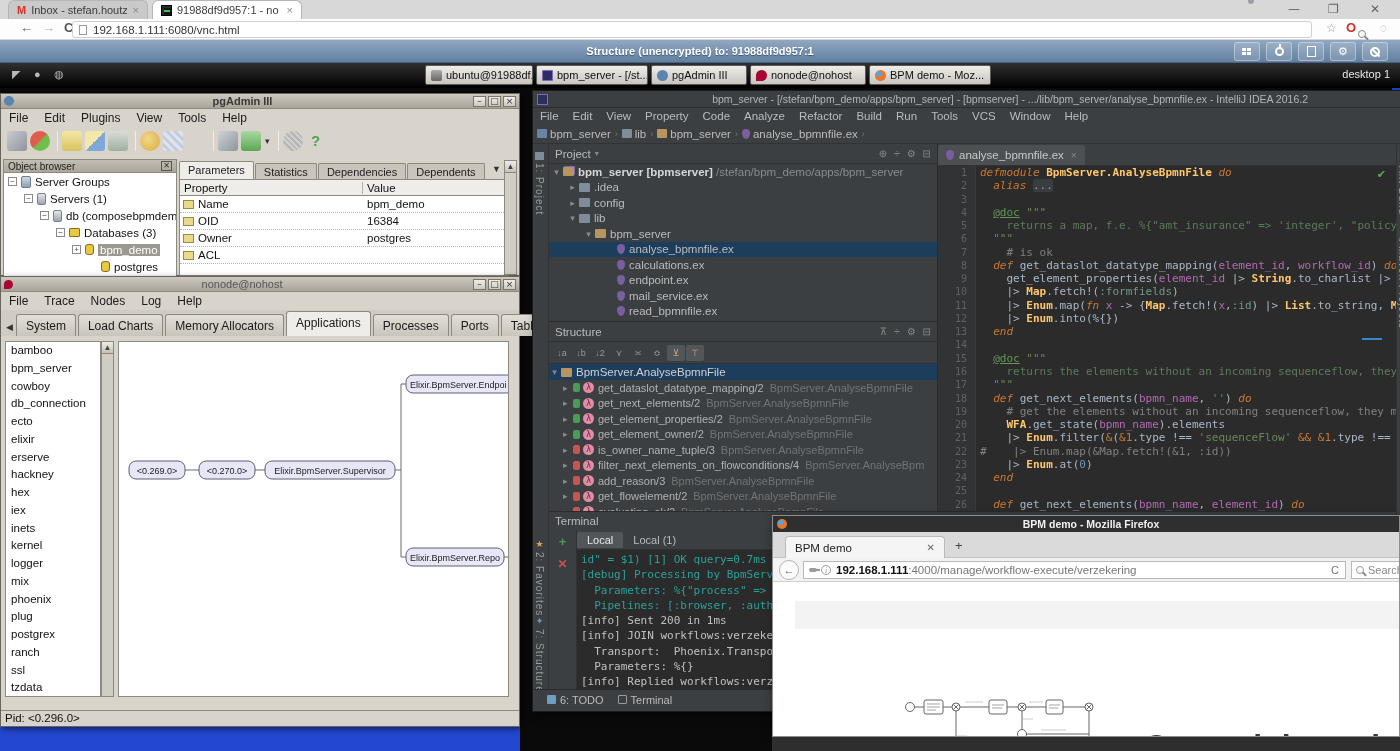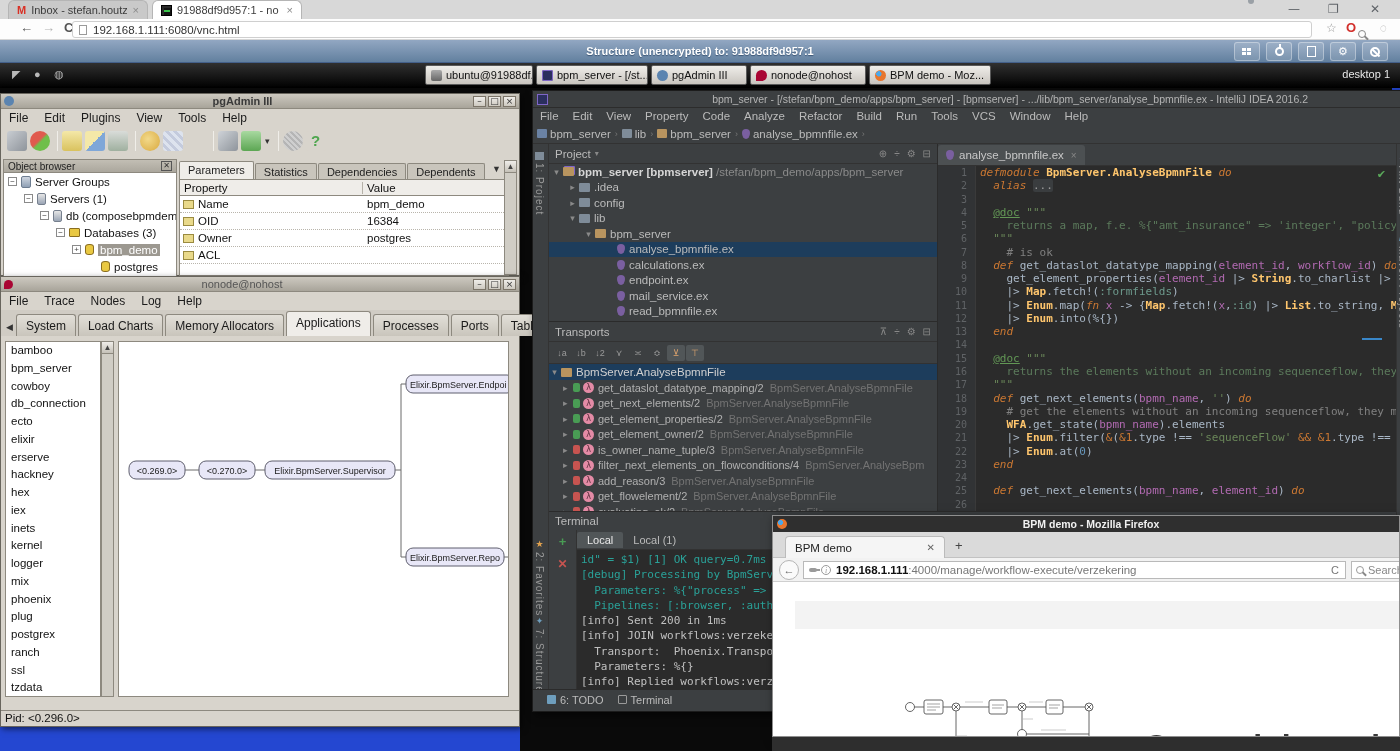--- a/index.html
+++ b/index.html
@@ -716,21 +716,21 @@
             <span class="pticon fi-ex"></span>
             <span class="ptn">read_bpmnfile.ex</span>
             <span class="ptb"></span>
             <span class="ptp"></span>
           </div>
         </div>
     </div>
 
     <div id="structpanel" class="abs">
       <div class="panelhdr">
-        <span>Transports</span>
+        <span>Structure</span>
         <span class="grow"></span>
         <span class="ic">⊼</span>
         <span class="ic">÷</span>
         <span class="ic">⚙</span>
         <span class="ic">⊟</span>
       </div>
       <div class="stb">
         <span class="stbi">↓a</span>
         <span class="stbi">↓b</span>
         <span class="stbi">↓2</span>
@@ -899,20 +899,21 @@
           <div class="cl"><span class="tk-d">    |&gt; </span><span class="tk-m">Enum</span><span class="tk-d">.into(%{})</span></div>
           <div class="cl"><span class="tk-d">  </span><span class="tk-k">end</span></div>
           <div class="cl"></div>
           <div class="cl"><span class="tk-d">  </span><span class="tk-ann">@doc</span><span class="tk-s"> """</span></div>
           <div class="cl"><span class="tk-doc">    returns the elements without an incoming sequenceflow, they must a</span></div>
           <div class="cl"><span class="tk-d">  </span><span class="tk-s">"""</span></div>
           <div class="cl"><span class="tk-d">  </span><span class="tk-k">def </span><span class="tk-d">get_next_elements(</span><span class="tk-p">bpmn_name</span><span class="tk-d">, </span><span class="tk-s">''</span><span class="tk-d">) </span><span class="tk-k">do</span></div>
           <div class="cl"><span class="tk-c">    # get the elements without an incoming sequenceflow, they must all</span></div>
           <div class="cl"><span class="tk-d">    </span><span class="tk-m">WFA</span><span class="tk-d">.get_state(</span><span class="tk-p">bpmn_name</span><span class="tk-d">).elements</span></div>
           <div class="cl"><span class="tk-d">    |&gt; </span><span class="tk-m">Enum</span><span class="tk-d">.filter(</span><span class="tk-o">&amp;</span><span class="tk-d">(</span><span class="tk-o">&amp;1</span><span class="tk-d">.type !== </span><span class="tk-s">'sequenceFlow'</span><span class="tk-d"> </span><span class="tk-o">&amp;&amp;</span><span class="tk-d"> </span><span class="tk-o">&amp;1</span><span class="tk-d">.type !== </span></div>
+          <div class="cl"><span class="tk-c">#    |&gt; Enum.map(&amp;Map.fetch!(&amp;1, :id))</span></div>
           <div class="cl"><span class="tk-d">    |&gt; </span><span class="tk-m">Enum</span><span class="tk-d">.at(</span><span class="tk-n">0</span><span class="tk-d">)</span></div>
           <div class="cl"><span class="tk-d">  </span><span class="tk-k">end</span></div>
           <div class="cl"></div>
           <div class="cl"><span class="tk-d">  </span><span class="tk-k">def </span><span class="tk-d">get_next_elements(</span><span class="tk-p">bpmn_name</span><span class="tk-d">, </span><span class="tk-p">element_id</span><span class="tk-d">) </span><span class="tk-k">do</span></div>
         </div>
       <span class="edcheck" style="right:10px;top:2px;">✔</span>
       <span class="edmark" style="right:14px;top:172px;"></span>
     </div>
 
     <div id="rstripe" class="abs">

